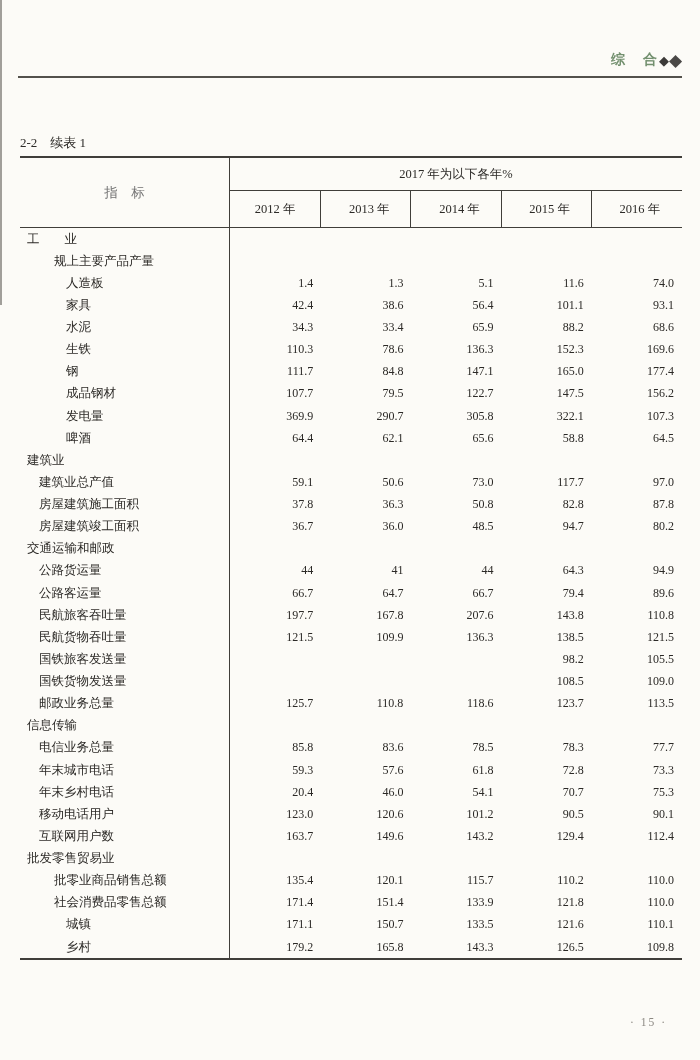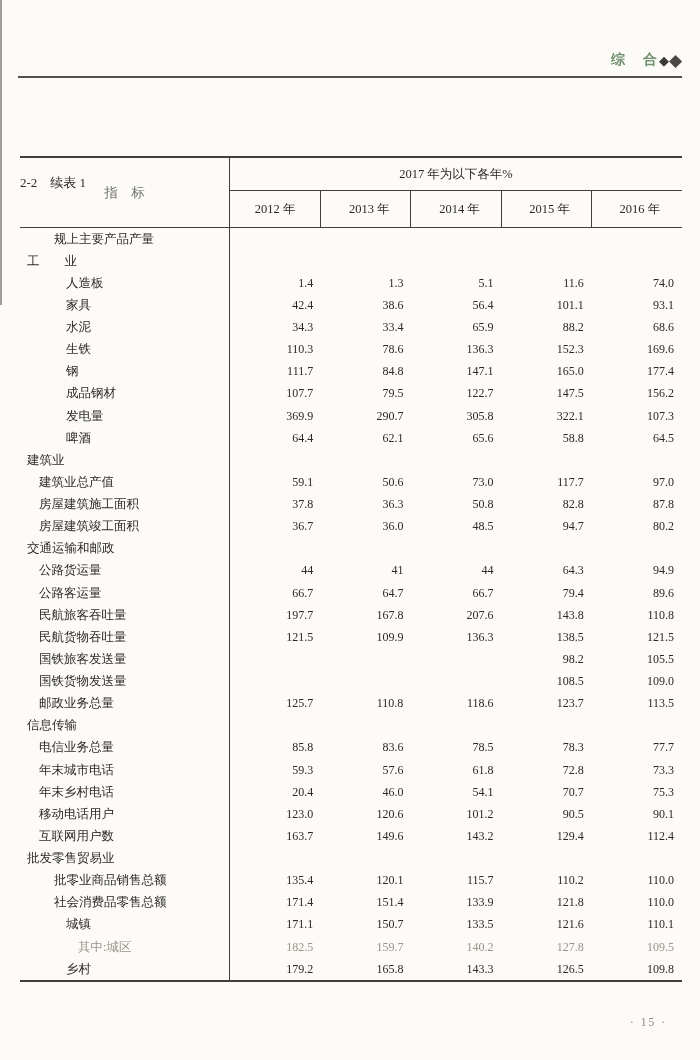--- a/index.html
+++ b/index.html
@@ -19,21 +19,21 @@
   }
   .masthead .mh-text{
     font-size:14px;letter-spacing:2px;color:#73906f;font-weight:bold;
   }
   .masthead .dmd{color:#3c3a38;line-height:1;}
   .masthead .dmd.small{font-size:13px;}
   .masthead .dmd.big{font-size:17px;color:#4a4846;}
   .top-rule{position:absolute;left:18px;top:76px;width:664px;height:2px;background:#53514c;}
 
   
-  .caption{position:absolute;left:20px;top:134px;font-size:13px;color:#2c2a27;margin-top:40px;}
+  .caption{position:absolute;left:20px;top:134px;font-size:13px;color:#2c2a27;}
 
   
   .table{position:absolute;left:20px;top:156px;width:662px;}
   .thead{
     display:flex;border-top:2px solid #403e3a;border-bottom:1px solid #403e3a;
   }
   .indicator-cell{
     width:210px;box-sizing:border-box;border-right:1px solid #403e3a;
     display:flex;align-items:center;justify-content:center;
     font-size:13.5px;color:#737373;
@@ -98,30 +98,30 @@
       <div class="years-row">
         <div class="ycell">2012 年</div>
         <div class="ycell">2013 年</div>
         <div class="ycell">2014 年</div>
         <div class="ycell">2015 年</div>
         <div class="ycell">2016 年</div>
       </div>
     </div>
   </div>
   <div class="tbody" id="tbody">
+      <div class="trow lv0">
+        <div class="tlabel">工　　业</div>
+        <div class="tval"></div>
+        <div class="tval"></div>
+        <div class="tval"></div>
+        <div class="tval"></div>
+        <div class="tval"></div>
+      </div>
       <div class="trow lv2">
         <div class="tlabel">规上主要产品产量</div>
-        <div class="tval"></div>
-        <div class="tval"></div>
-        <div class="tval"></div>
-        <div class="tval"></div>
-        <div class="tval"></div>
-      </div>
-      <div class="trow lv0">
-        <div class="tlabel">工　　业</div>
         <div class="tval"></div>
         <div class="tval"></div>
         <div class="tval"></div>
         <div class="tval"></div>
         <div class="tval"></div>
       </div>
       <div class="trow lv3">
         <div class="tlabel">人造板</div>
         <div class="tval">1.4</div>
         <div class="tval">1.3</div>
@@ -354,28 +354,20 @@
         <div class="tval">110.0</div>
       </div>
       <div class="trow lv3">
         <div class="tlabel">城镇</div>
         <div class="tval">171.1</div>
         <div class="tval">150.7</div>
         <div class="tval">133.5</div>
         <div class="tval">121.6</div>
         <div class="tval">110.1</div>
       </div>
-      <div class="trow lv4 muted">
-        <div class="tlabel">其中:城区</div>
-        <div class="tval">182.5</div>
-        <div class="tval">159.7</div>
-        <div class="tval">140.2</div>
-        <div class="tval">127.8</div>
-        <div class="tval">109.5</div>
-      </div>
       <div class="trow lv3">
         <div class="tlabel">乡村</div>
         <div class="tval">179.2</div>
         <div class="tval">165.8</div>
         <div class="tval">143.3</div>
         <div class="tval">126.5</div>
         <div class="tval">109.8</div>
       </div>
     </div>
 </div>

